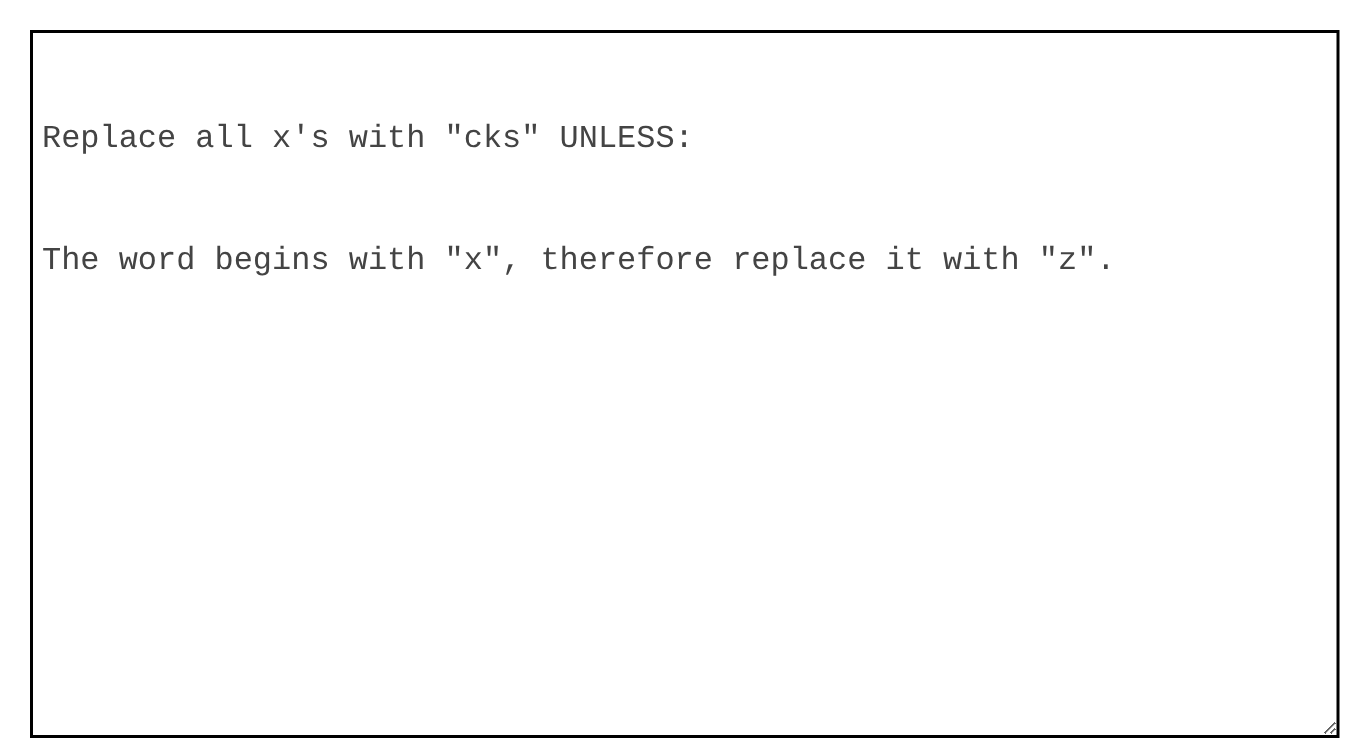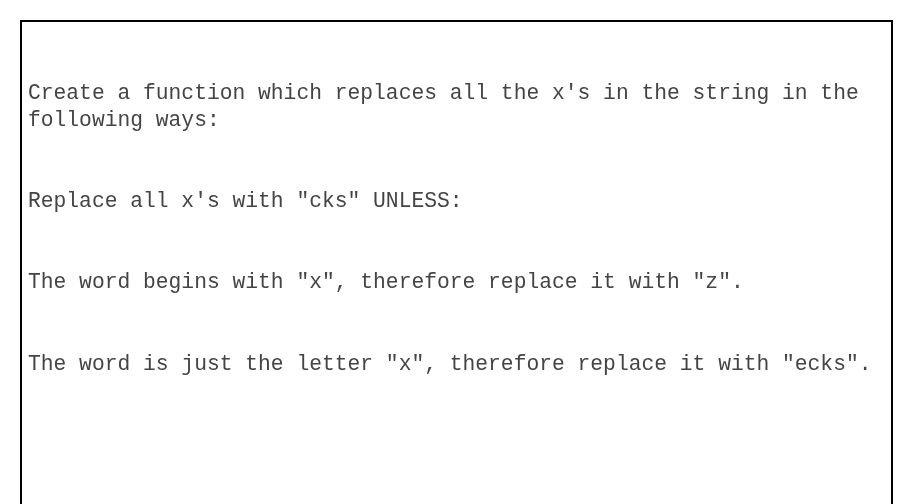--- a/index.html
+++ b/index.html
@@ -35,24 +35,22 @@
     }
     .blank {
       display: block;
       height: 1.27em;
     }
   </style>
 </head>
 <body>
 
 <div class="textarea-box">
-  <span class="line">Create a function which replaces all the x's in the string in the following ways:</span>
   <span class="line">Replace all x's with "cks" UNLESS:</span>
   <span class="line">The word begins with "x", therefore replace it with "z".</span>
-  <span class="line">The word is just the letter "x", therefore replace it with "ecks".</span>
   <span class="blank"></span>
   
   
   
   
   
 
   
 </div>
 

